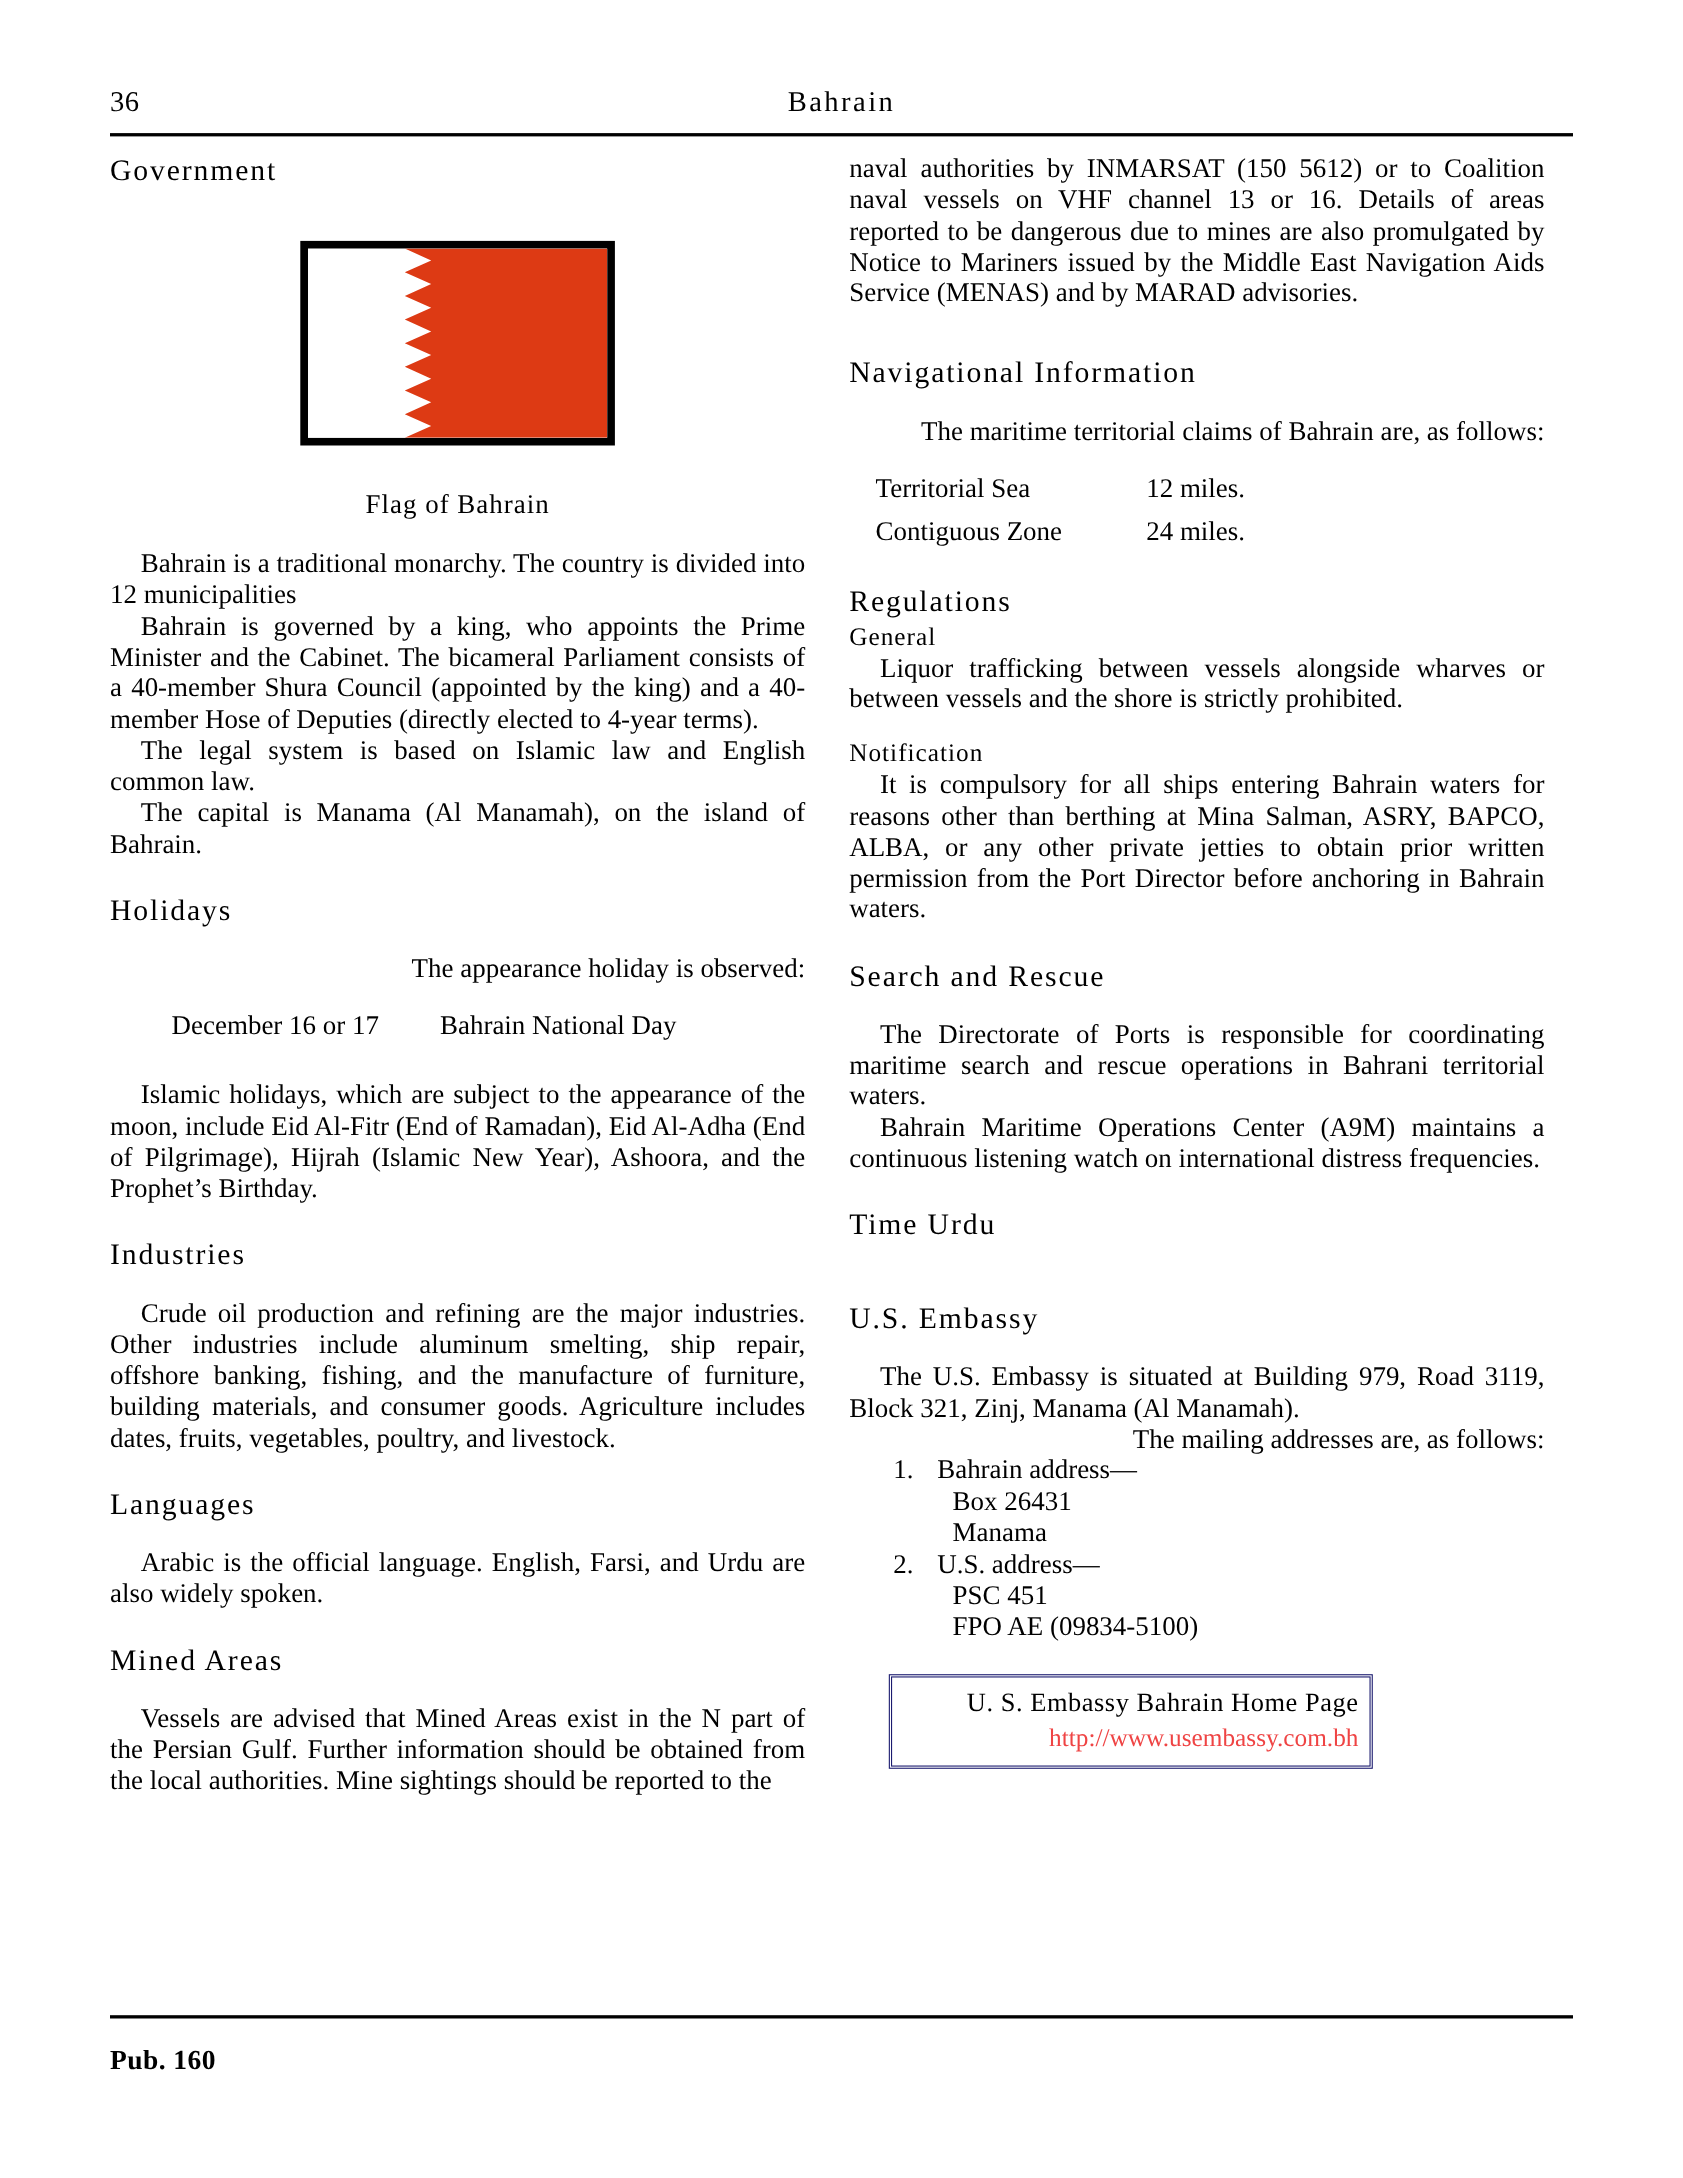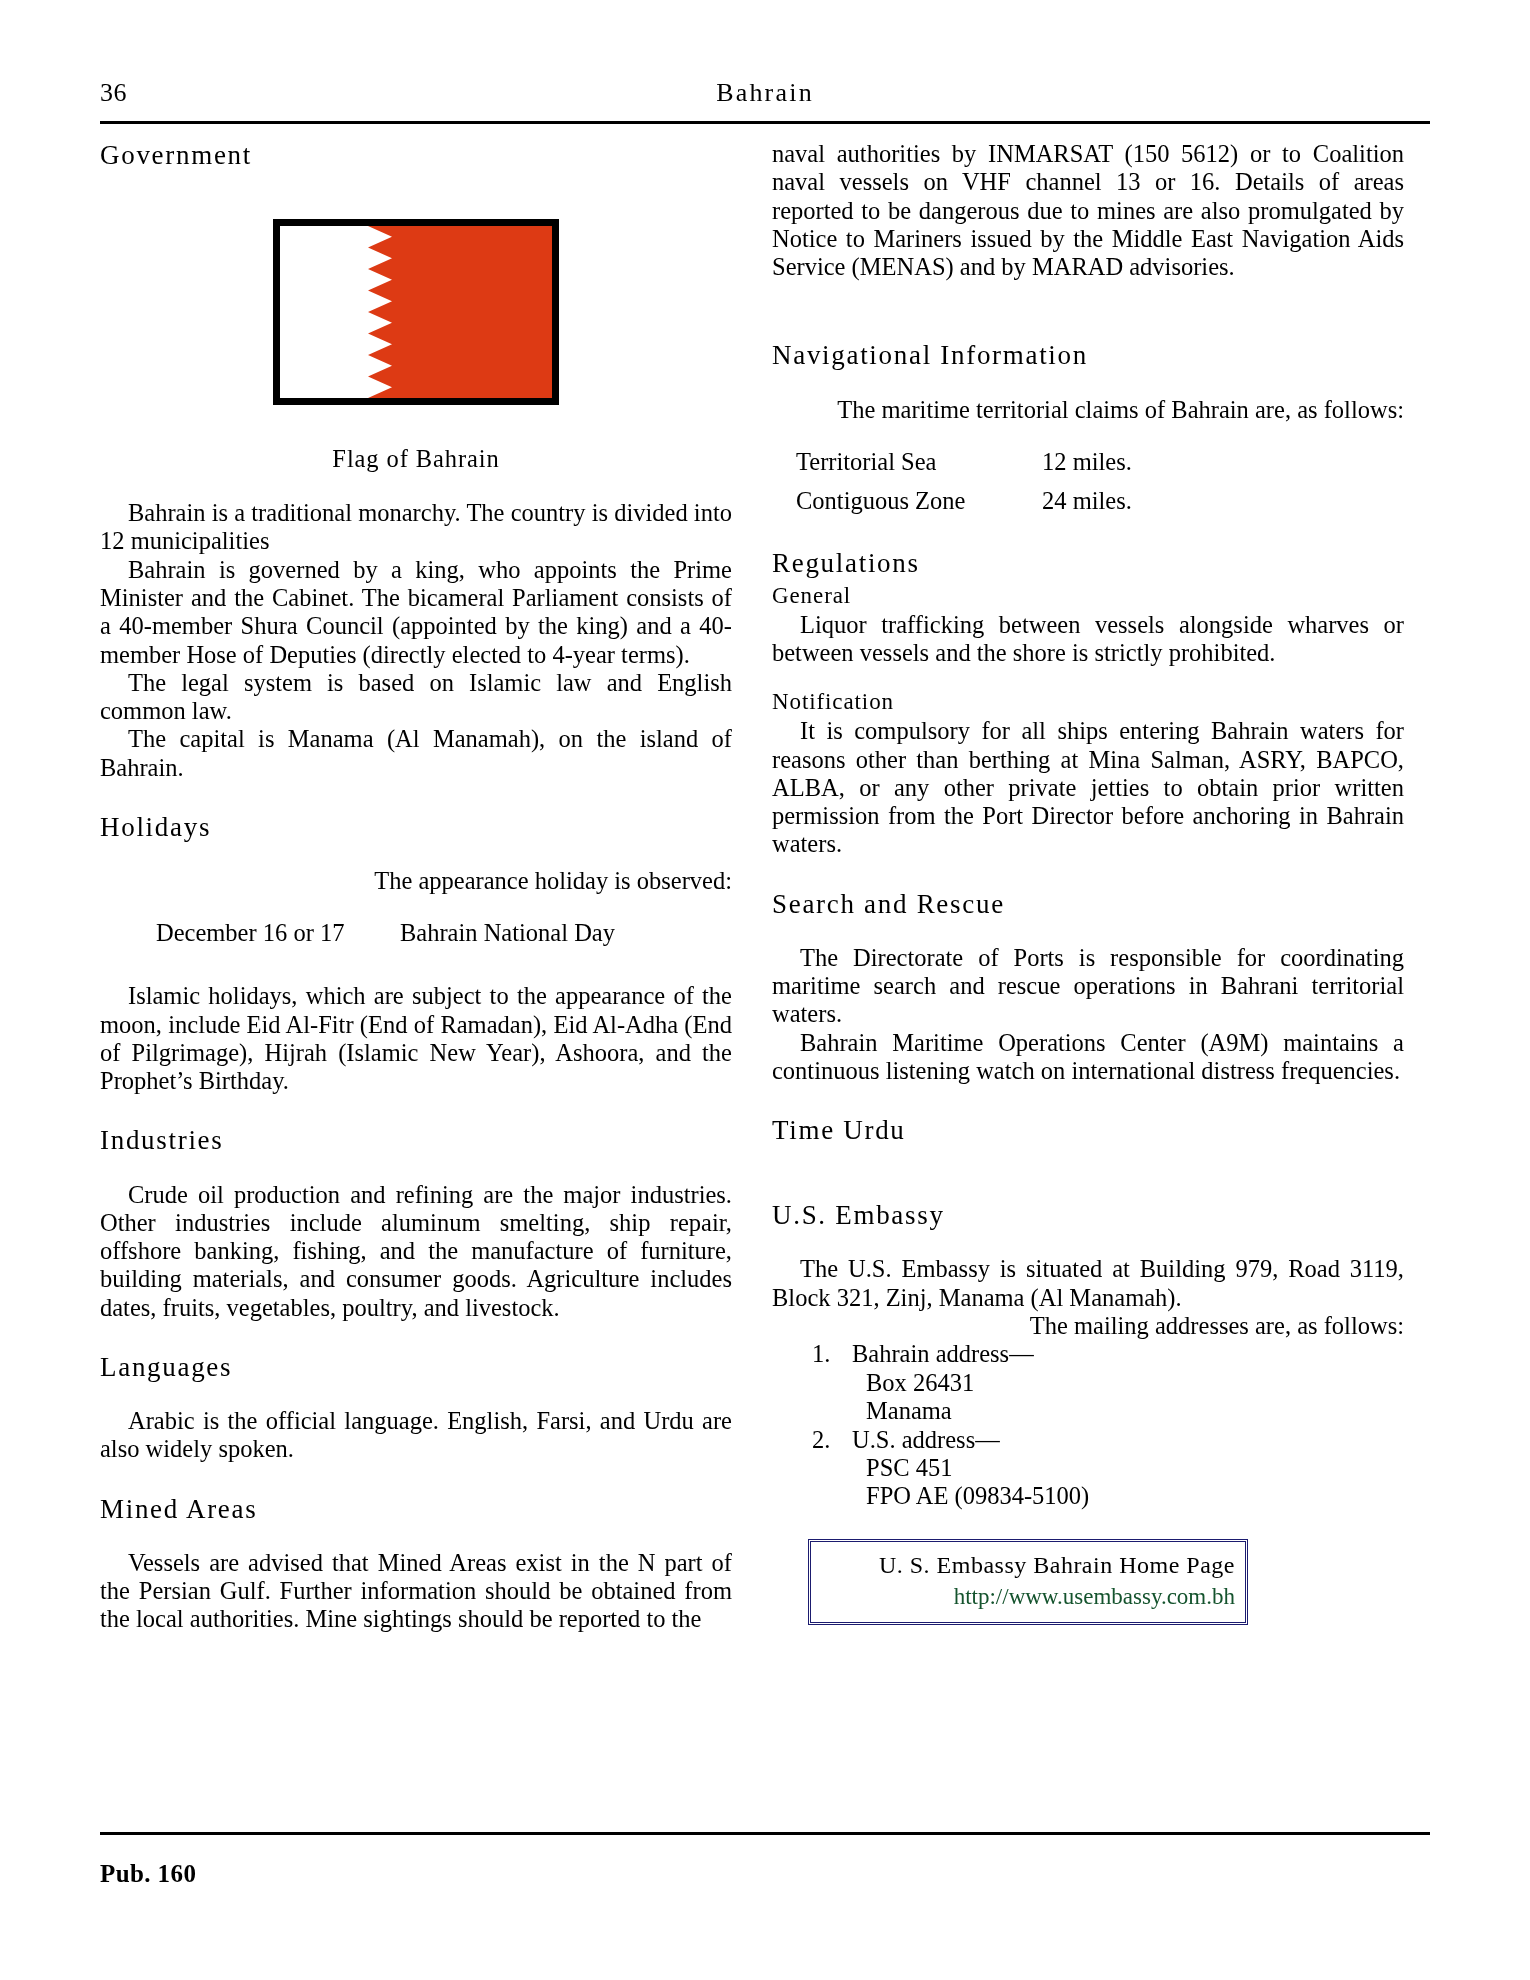--- a/index.html
+++ b/index.html
@@ -176,21 +176,21 @@
     text-align: right;
     box-sizing: border-box;
   }
   .url-box .title {
     font-size: 24px;
     letter-spacing: 0.5px;
     line-height: 1.2;
   }
   .url-box .link {
     font-size: 23px;
-    color: #14532d;
+    color: #ef4444;
     line-height: 1.3;
     margin-top: 2px;
   }
 </style>
 </head>
 <body>
 
 <div class="page">
 
   <div class="running-head">
@@ -253,21 +253,21 @@
 
     <h2 class="section spaced-top">Mined Areas</h2>
     <div class="gap-sm"></div>
     <p class="body">Vessels are advised that Mined Areas exist in the N part of the Persian Gulf. Further information should be obtained from the local authorities. Mine sightings should be reported to the</p>
   </div>
 
   <div class="col col-right">
 
     <p class="body noindent">naval authorities by INMARSAT (150 5612) or to Coalition naval vessels on VHF channel 13 or 16. Details of areas reported to be dangerous due to mines are also promulgated by Notice to Mariners issued by the Middle East Navigation Aids Service (MENAS) and by MARAD advisories.</p>
 
-    <h2 class="section spaced-top" style="margin-top:59px;">Navigational Information</h2>
+    <h2 class="section spaced-top" style="margin-top:42px;">Navigational Information</h2>
     <div class="gap-sm"></div>
     <p class="body last">The maritime territorial claims of Bahrain are, as follows:</p>
     <div class="gap-md"></div>
 
     <table class="kv claims">
       <tbody>
         <tr>
           <td class="term">Territorial Sea</td>
           <td class="value">12 miles.</td>
         </tr>

